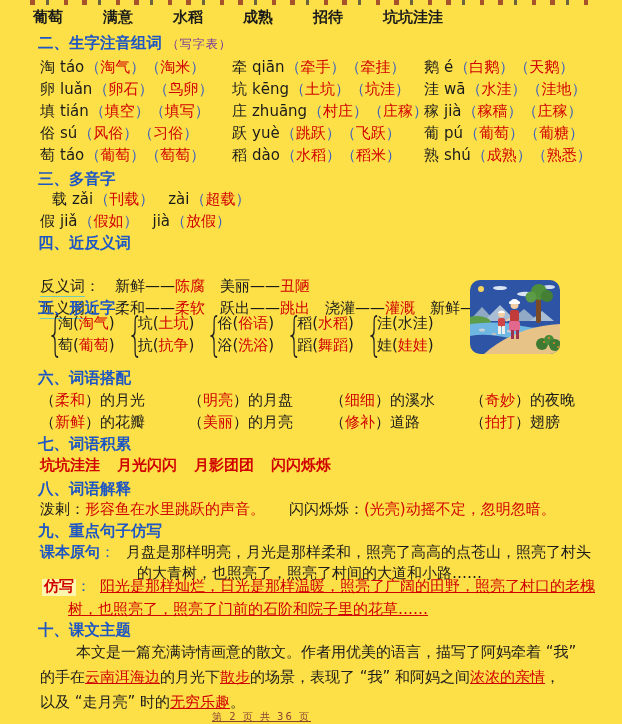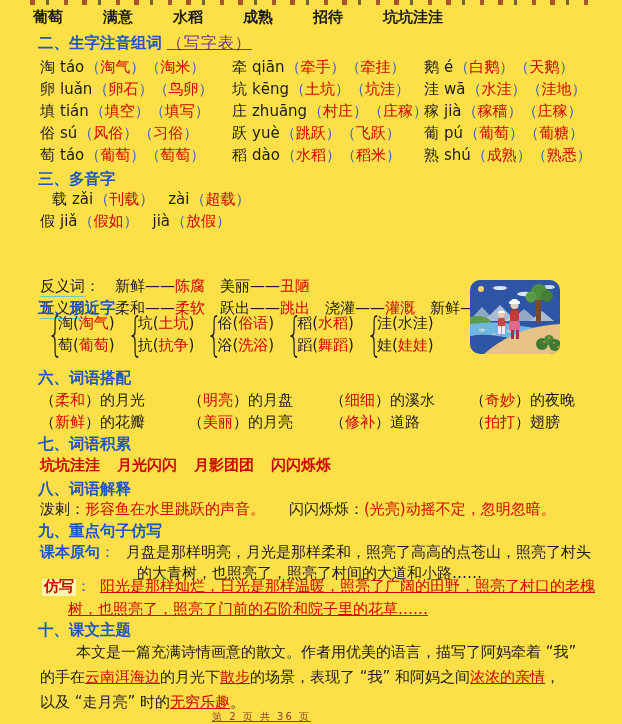--- a/index.html
+++ b/index.html
@@ -3,21 +3,21 @@
 <meta charset="utf-8">
 <style>
   html,body{margin:0;padding:0;background:#fff;}
   .page{position:relative;width:622px;height:724px;background:#fde047;overflow:hidden;
         font-family:"DejaVu Sans","Liberation Sans",sans-serif;color:#1b1b1b;font-size:15px;}
   .abs{position:absolute;white-space:nowrap;}
   .strip{position:absolute;top:0;left:30px;width:562px;height:5px;opacity:.75;
          background:repeating-linear-gradient(90deg,#8a2323 0 5px,transparent 5px 16px,#3a3a3a 16px 19px,transparent 19px 34px,#8a2323 34px 38px,transparent 38px 52px);}
   .blue{color:var(--heading_blue,#1e56c4);}
   .red{color:var(--red,#d00000);}
-  .purple{color:var(--purple,#7030a0);font-size:16px;letter-spacing:1px;text-decoration:underline;}
+  .purple{color:var(--purple,#7030a0);font-size:12px;letter-spacing:1px;}
   .bp{color:var(--paren_blue,#3a5ec0);}
   .bk{color:#1b1b1b;}
   .heading{font-weight:bold;color:var(--heading_blue,#1e56c4);font-size:15.5px;}
   .wordrow{display:flex;gap:40px;font-weight:600;}
   .zgrid{display:grid;grid-template-columns:192px 192px 1fr;line-height:22px;width:560px;}
   .hz{margin-right:5px;}
   .py{margin-right:1px;}
   .gap14{margin-left:14px;}
   .ulabel{border-bottom:1.5px solid var(--underline_teal,#6fcabc);padding-bottom:1px;}
   .pair{margin-left:15px;}
@@ -76,20 +76,21 @@
   </div>
 
   <div class="abs heading" style="top:169px;left:38px;">三、多音字</div>
   <div class="abs" style="top:190px;left:52px;">
     <span class="hz">载</span><span class="py">zǎi</span><span class="bp">（</span><span class="red">刊载</span><span class="bp">）</span><span class="py gap14">zài</span><span class="bp">（</span><span class="red">超载</span><span class="bp">）</span>
   </div>
   <div class="abs" style="top:212px;left:40px;">
     <span class="hz">假</span><span class="py">jiǎ</span><span class="bp">（</span><span class="red">假如</span><span class="bp">）</span><span class="py gap14">jià</span><span class="bp">（</span><span class="red">放假</span><span class="bp">）</span>
   </div>
 
+  <div class="abs heading" style="top:233px;left:38px;">四、近反义词</div>
   <div class="abs" style="top:255px;left:40px;margin-top:44px;">
     <span class="ulabel">近义词</span><span>：</span><span class="pair"><span>柔和</span><span>——</span><span class="red">柔软</span></span><span class="pair"><span>跃出</span><span>——</span><span class="red">跳出</span></span><span class="pair"><span>浇灌</span><span>——</span><span class="red">灌溉</span></span><span class="pair"><span>新鲜</span><span>——</span><span class="red">鲜嫩</span></span>
   </div>
   <div class="abs" style="top:277px;left:40px;">
     <span class="ulabel">反义词</span><span>：</span><span class="pair"><span>新鲜</span><span>——</span><span class="red">陈腐</span></span><span class="pair"><span>美丽</span><span>——</span><span class="red">丑陋</span></span>
   </div>
 
   <div class="abs heading" style="top:298px;left:38px;">五、形近字</div>
   <div class="abs xwrap" style="top:312px;left:44px;">
     <div class="xgroup">

